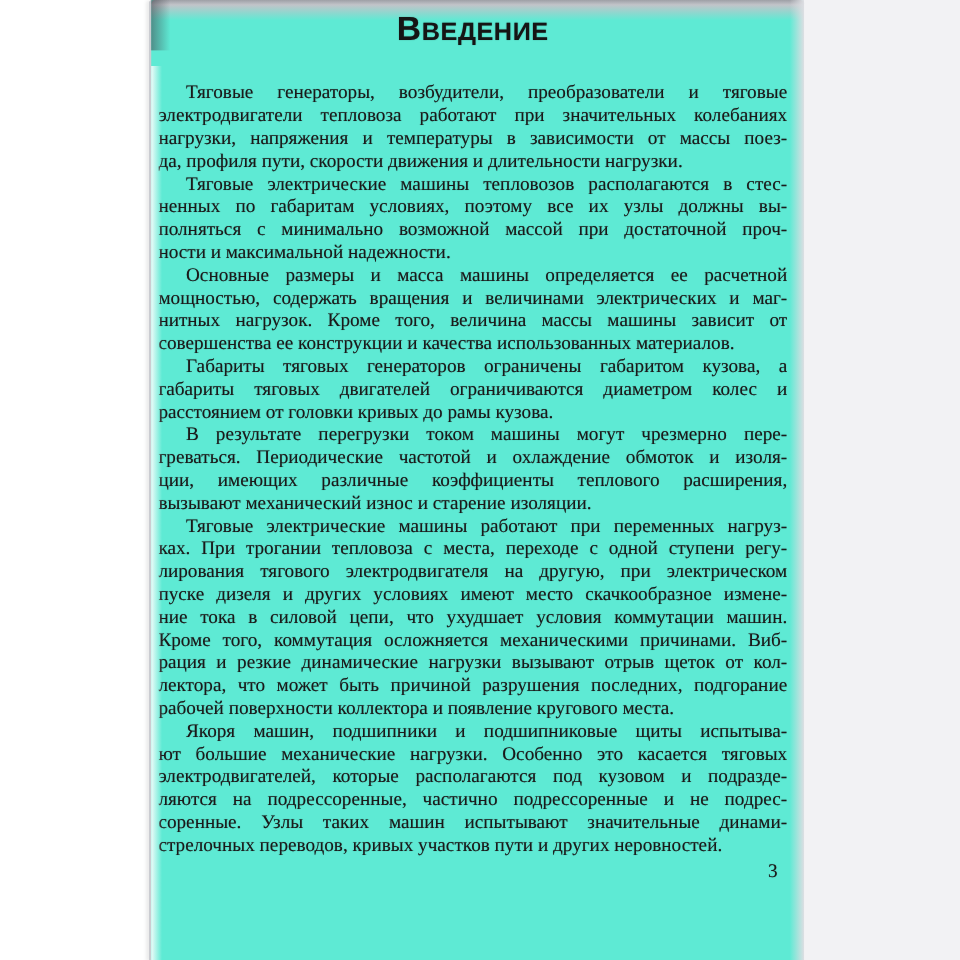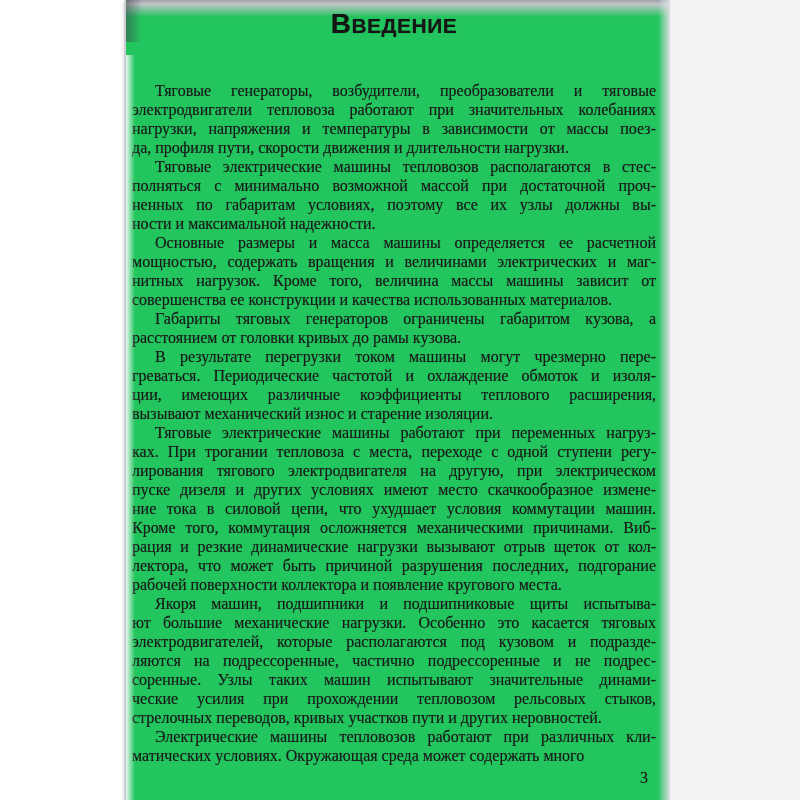--- a/index.html
+++ b/index.html
@@ -18,21 +18,21 @@
     left: 670px; top: 0;
     width: 130px; height: 800px;
     background: #f2f2f4;
   }
 
   
   .page {
     position: absolute;
     left: 124px; top: 0;
     width: 546px; height: 800px;
-    background: #22c55e;
+    background: #5eead4;
     border-left: 2px solid #cbccd1;
     box-shadow: -2px 0 3px rgba(0,0,0,0.08);
     box-sizing: border-box;
     border-radius: 3px 3px 0 0;
   }
 
   
   .edge-top {
     position: absolute;
     left: 0; top: 0; right: 0;
@@ -89,21 +89,21 @@
     font-size: 21px;
     letter-spacing: 0.5px;
     color: #151515;
     text-shadow: 0 0 1px rgba(20,20,20,0.45);
   }
   .title::first-letter {
     font-size: 28px;
   }
 
   .paras {
-    margin-top: 40px;
+    margin-top: 26px;
     color: #1a1a1a;
     font-size: 16px;
     text-shadow: 0 0 0.7px rgba(25,25,25,0.5);
   }
 
   .para { margin: 0; }
 
   
   .line {
     height: 19px;
@@ -148,32 +148,33 @@
 
     <div class="paras">
       <div class="para">
           <div class="line">Тяговые генераторы, возбудители, преобразователи и тяговые</div>
           <div class="line">электродвигатели тепловоза работают при значительных колебаниях</div>
           <div class="line">нагрузки, напряжения и температуры в зависимости от массы поез-</div>
           <div class="line last">да, профиля пути, скорости движения и длительности нагрузки.</div>
         </div>
       <div class="para">
           <div class="line">Тяговые электрические машины тепловозов располагаются в стес-</div>
+          <div class="line">ненных по габаритам условиях, поэтому все их узлы должны вы-</div>
           <div class="line">полняться с минимально возможной массой при достаточной проч-</div>
-          <div class="line">ненных по габаритам условиях, поэтому все их узлы должны вы-</div>
           <div class="line last">ности и максимальной надежности.</div>
         </div>
       <div class="para">
           <div class="line">Основные размеры и масса машины определяется ее расчетной</div>
           <div class="line">мощностью, содержать вращения и величинами электрических и маг-</div>
           <div class="line">нитных нагрузок. Кроме того, величина массы машины зависит от</div>
           <div class="line last">совершенства ее конструкции и качества использованных материалов.</div>
         </div>
       <div class="para">
           <div class="line">Габариты тяговых генераторов ограничены габаритом кузова, а</div>
+          <div class="line">габариты тяговых двигателей ограничиваются диаметром колес и</div>
           <div class="line last">расстоянием от головки кривых до рамы кузова.</div>
         </div>
       <div class="para">
           <div class="line">В результате перегрузки током машины могут чрезмерно пере-</div>
           <div class="line">греваться. Периодические частотой и охлаждение обмоток и изоля-</div>
           <div class="line">ции, имеющих различные коэффициенты теплового расширения,</div>
           <div class="line last">вызывают механический износ и старение изоляции.</div>
         </div>
       <div class="para">
           <div class="line">Тяговые электрические машины работают при переменных нагруз-</div>
@@ -185,26 +186,21 @@
           <div class="line">рация и резкие динамические нагрузки вызывают отрыв щеток от кол-</div>
           <div class="line">лектора, что может быть причиной разрушения последних, подгорание</div>
           <div class="line last">рабочей поверхности коллектора и появление кругового места.</div>
         </div>
       <div class="para">
           <div class="line">Якоря машин, подшипники и подшипниковые щиты испытыва-</div>
           <div class="line">ют большие механические нагрузки. Особенно это касается тяговых</div>
           <div class="line">электродвигателей, которые располагаются под кузовом и подразде-</div>
           <div class="line">ляются на подрессоренные, частично подрессоренные и не подрес-</div>
           <div class="line">соренные. Узлы таких машин испытывают значительные динами-</div>
-          <div class="line">ческие усилия при прохождении тепловозом рельсовых стыков,</div>
           <div class="line last">стрелочных переводов, кривых участков пути и других неровностей.</div>
-        </div>
-      <div class="para">
-          <div class="line">Электрические машины тепловозов работают при различных кли-</div>
-          <div class="line last">матических условиях. Окружающая среда может содержать много</div>
         </div>
     </div>
 
     <div class="pageno">3</div>
   </div>
 
   <div class="left-fade"></div>
 </div>
 
 </body></html>

